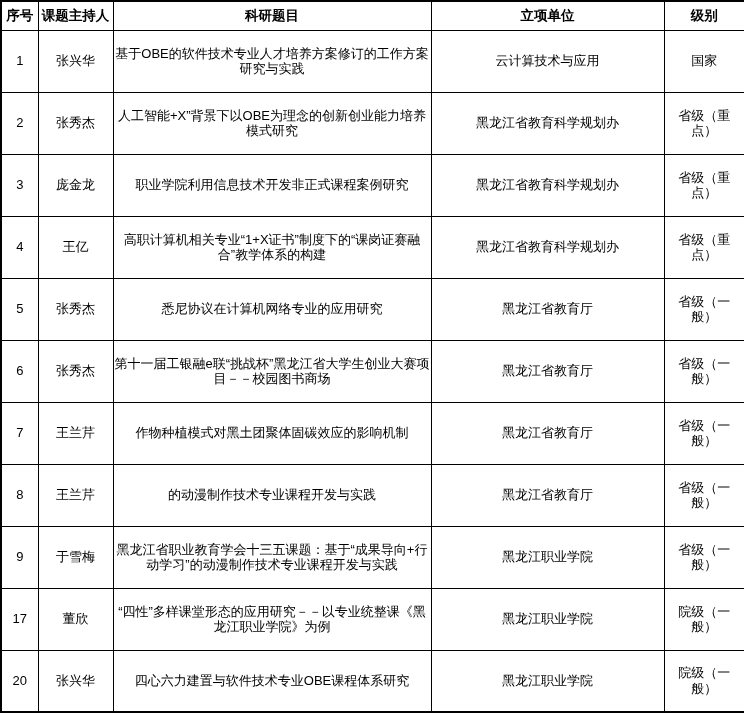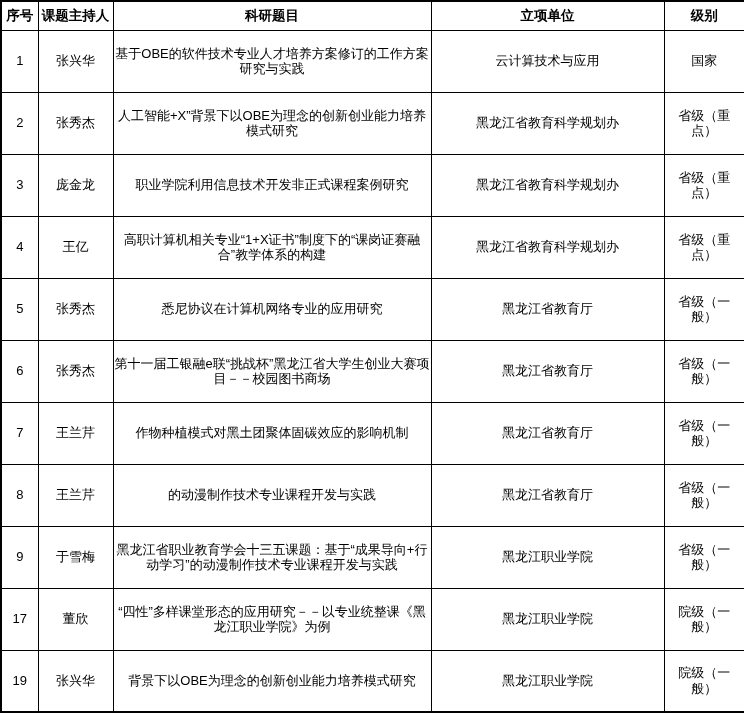--- a/index.html
+++ b/index.html
@@ -141,21 +141,21 @@
           <td class="level-cell">省级（一般）</td>
         </tr>
         <tr>
           <td class="row-number-cell">17</td>
           <td class="leader-cell">董欣</td>
           <td class="topic-cell">“四性”多样课堂形态的应用研究－－以专业统整课《黑龙江职业学院》为例</td>
           <td class="unit-cell">黑龙江职业学院</td>
           <td class="level-cell">院级（一般）</td>
         </tr>
         <tr>
-          <td class="row-number-cell">19</td>
+          <td class="row-number-cell">20</td>
           <td class="leader-cell">张兴华</td>
-          <td class="topic-cell">背景下以OBE为理念的创新创业能力培养模式研究</td>
+          <td class="topic-cell">四心六力建置与软件技术专业OBE课程体系研究</td>
           <td class="unit-cell">黑龙江职业学院</td>
           <td class="level-cell">院级（一般）</td>
         </tr>
       </tbody>
   </table>
 </div>
 
 </body></html>

